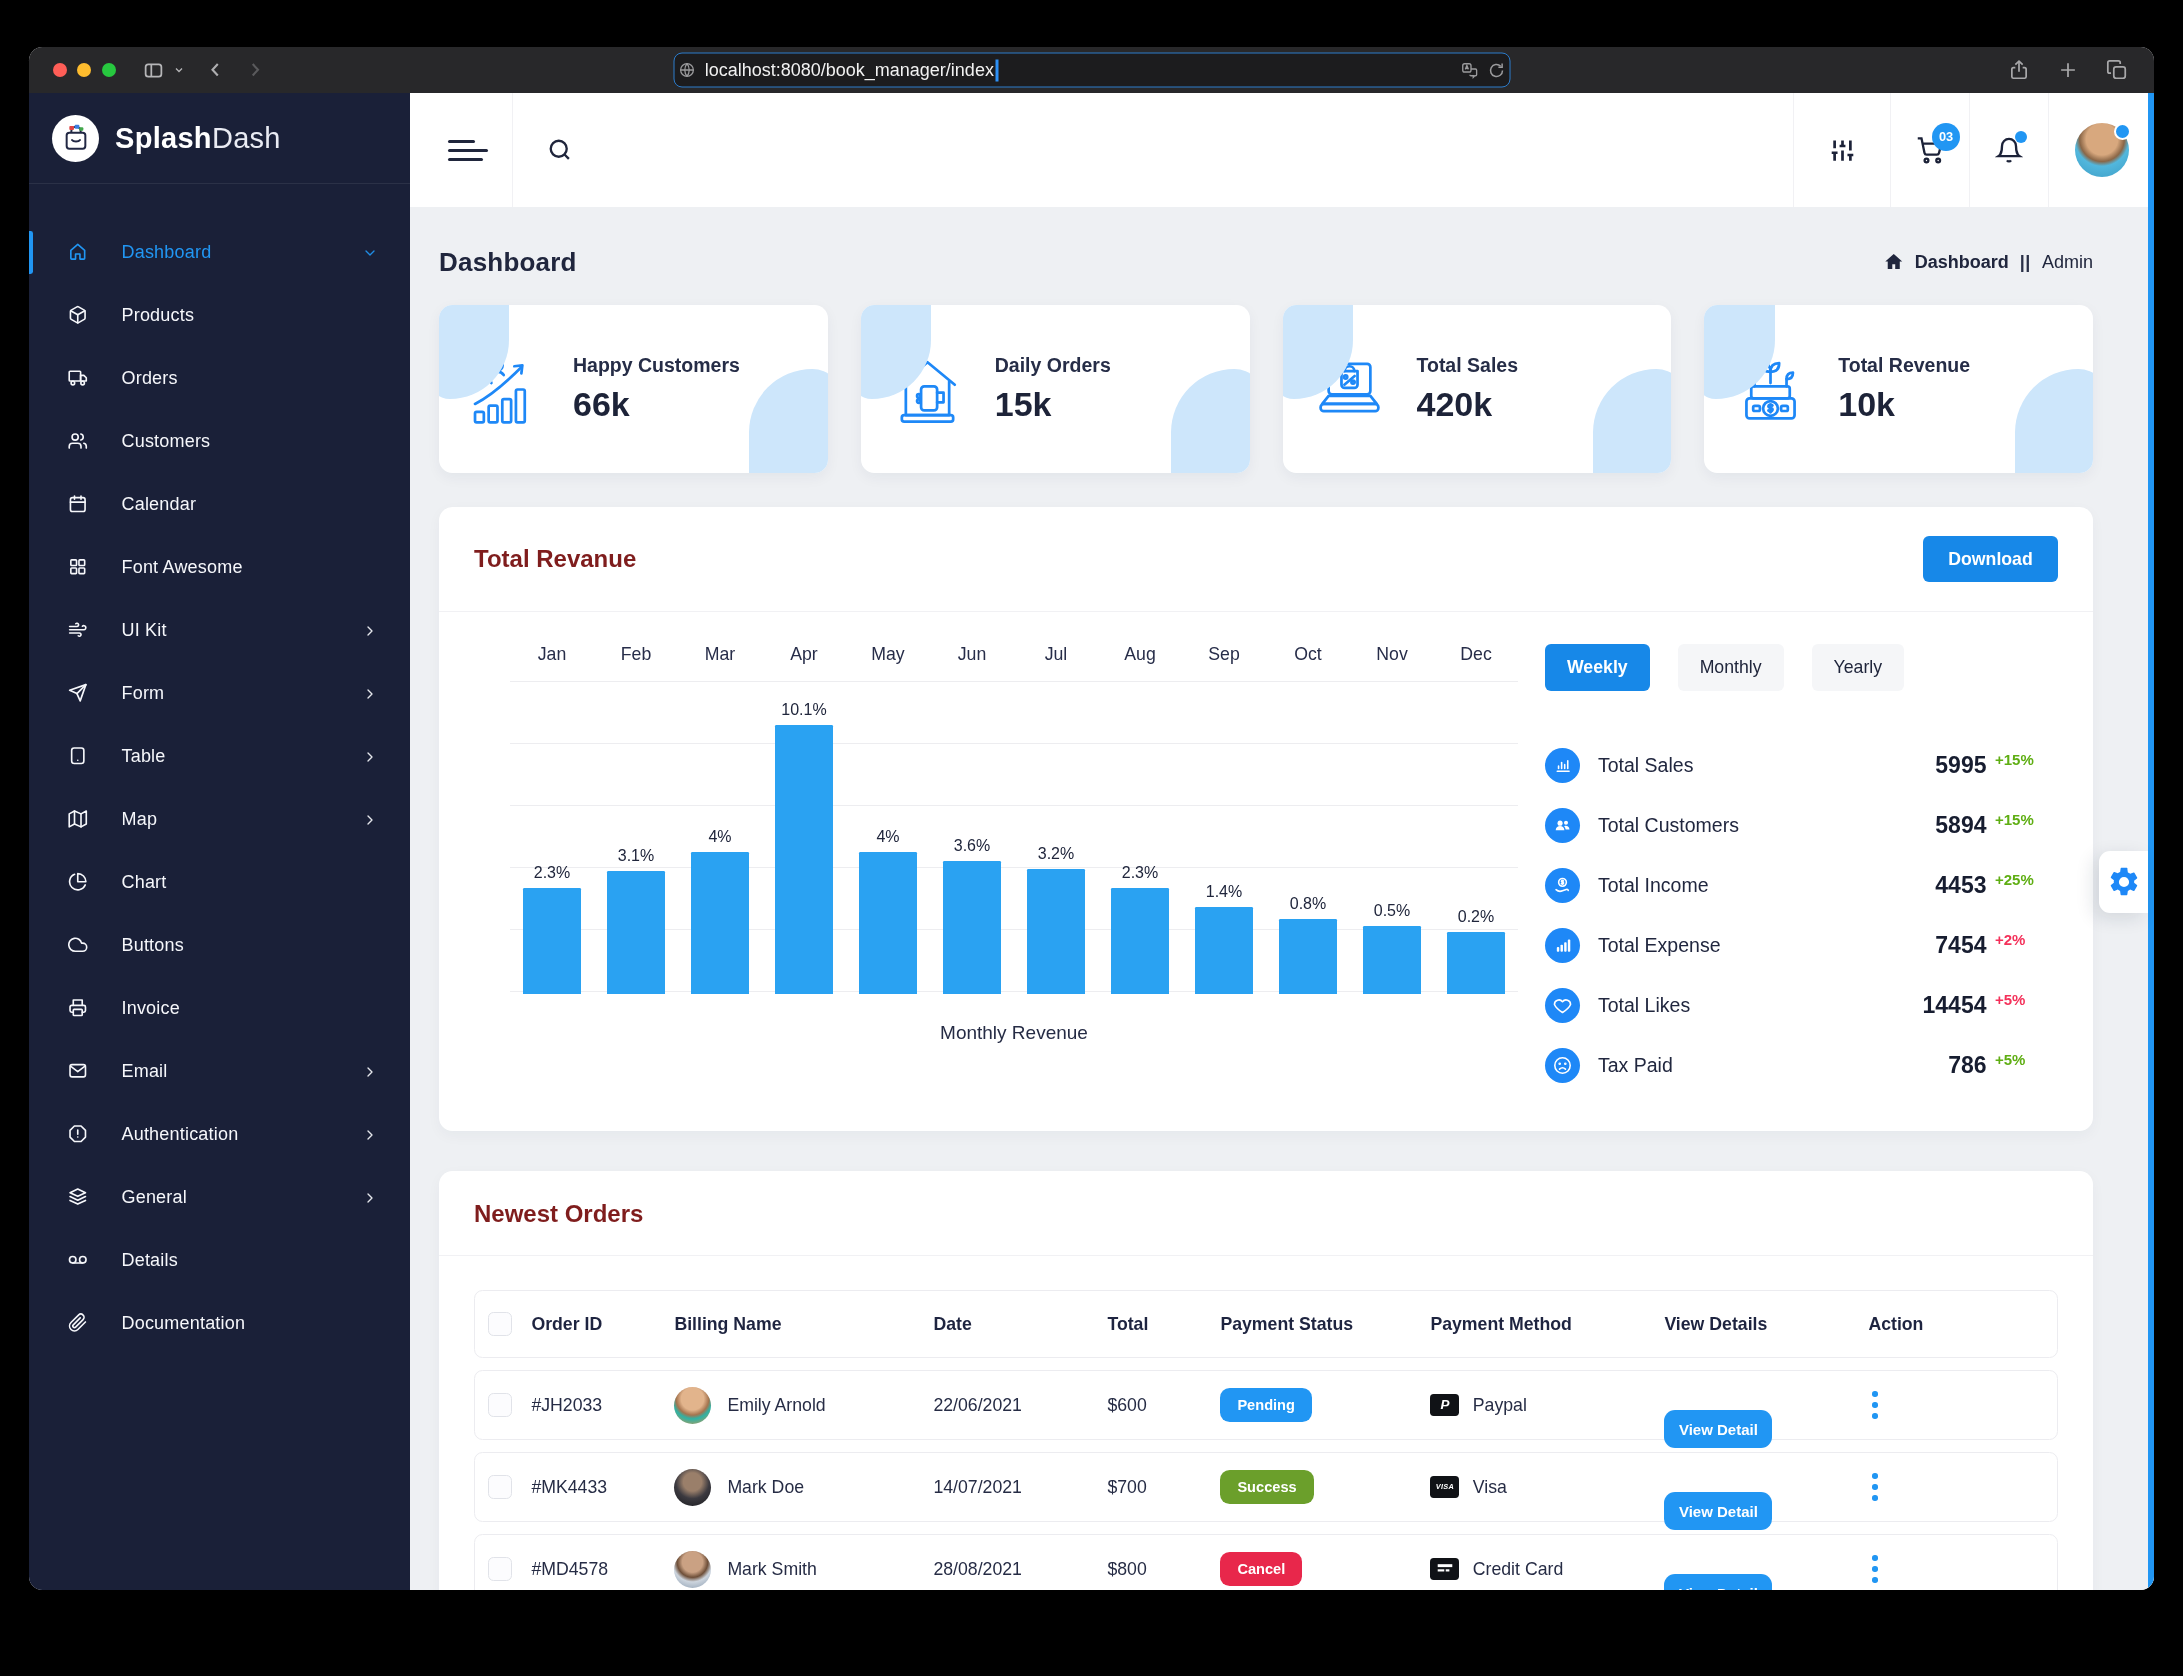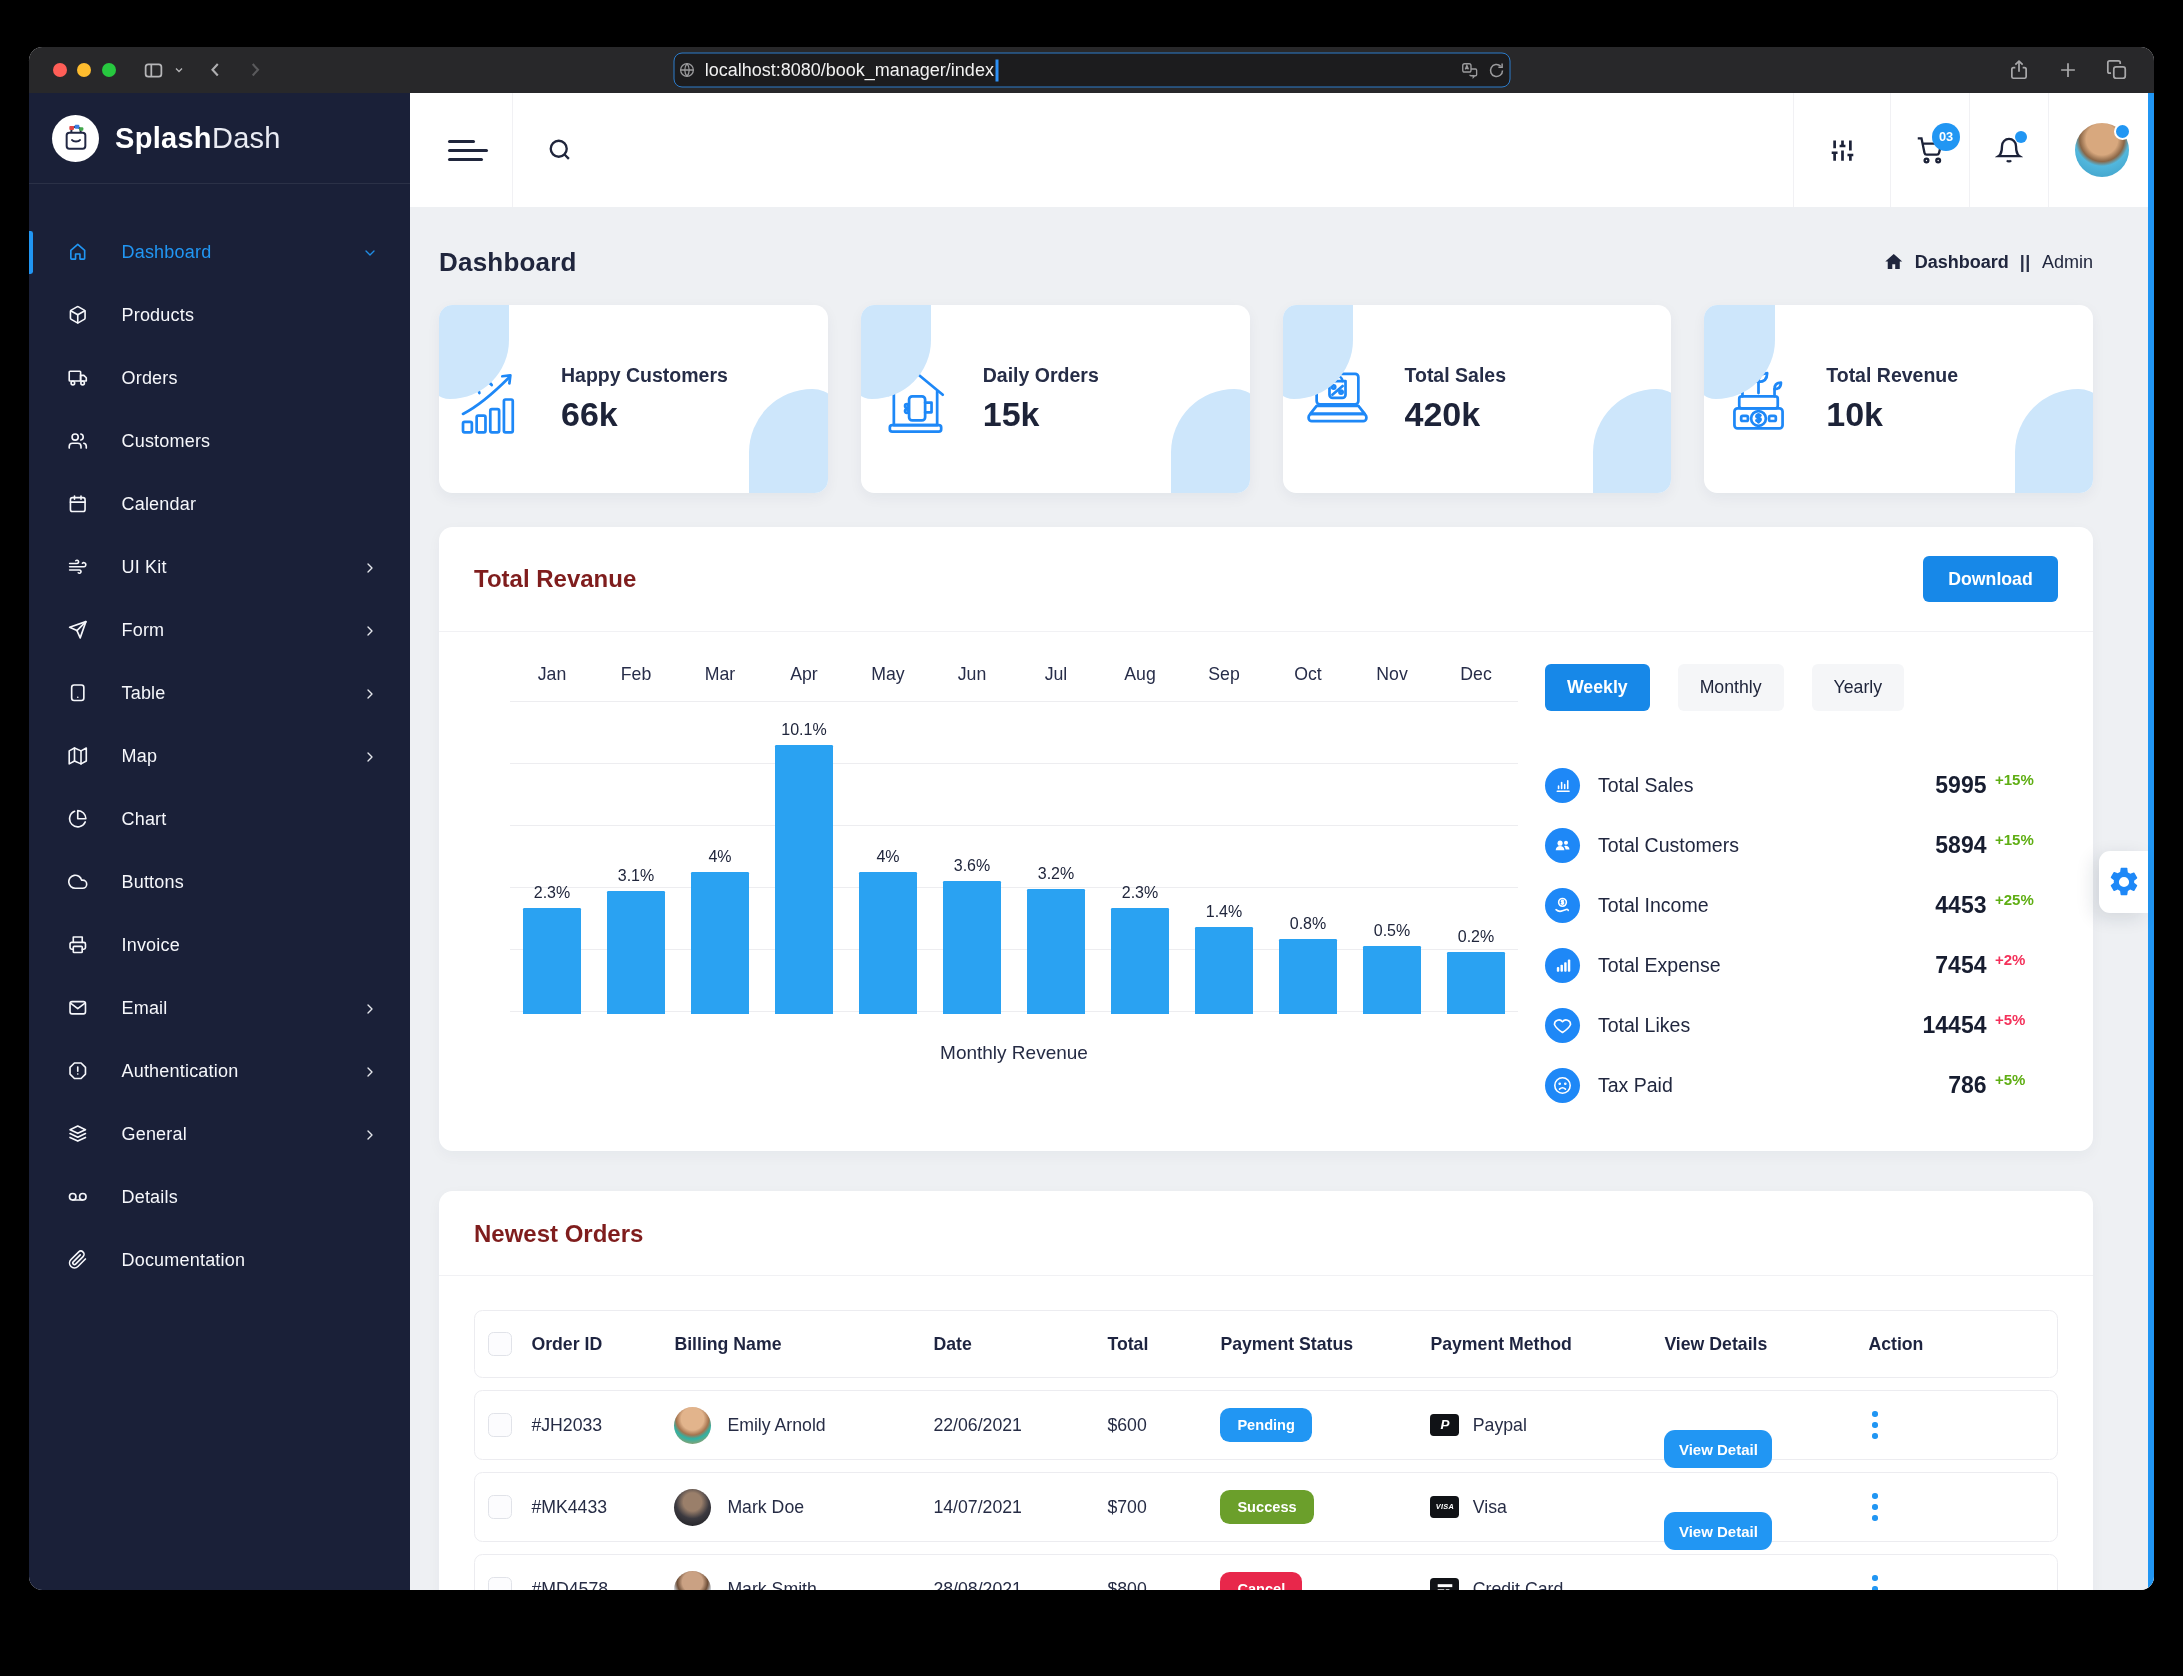--- a/index.html
+++ b/index.html
@@ -50,21 +50,21 @@
   .status-dot{position:absolute;top:0;right:-2.4px;width:13.4px;height:13.4px;border-radius:50%;background:#2196f3;border:2.4px solid #fff;}
   .content{position:absolute;top:114px;left:0;right:0;bottom:0;background:#eef0f3;padding:24px 61px 0 29px;box-sizing:border-box;overflow:hidden;}
   
   .page-head{height:62px;display:flex;align-items:center;justify-content:space-between;}
   .page-title{font-size:26px;font-weight:700;color:#20263d;letter-spacing:0.2px;}
   .breadcrumb{display:flex;align-items:center;gap:11px;font-size:18px;color:#20263d;}
   .bc-strong{font-weight:700;}
   .bc-sep{font-weight:700;color:#2a3047;letter-spacing:0.6px;}
   
   .stat-cards{display:flex;gap:33px;margin-top:12px;}
-  .stat-card{flex:1;height:188px;background:#fff;border-radius:13.4px;position:relative;overflow:hidden;display:flex;align-items:center;padding-left:16px;box-sizing:border-box;gap:29px;box-shadow:0 4.9px 13.4px rgba(25,40,70,.05);}
+  .stat-card{flex:1;height:168px;background:#fff;border-radius:13.4px;position:relative;overflow:hidden;display:flex;align-items:center;padding-left:28px;box-sizing:border-box;gap:29px;box-shadow:0 4.9px 13.4px rgba(25,40,70,.05);}
   .blob-tl{position:absolute;left:-9.7px;top:-22px;width:80px;height:116px;background:#cde6fb;border-radius:0 6px 79px 28px;}
   .blob-br{position:absolute;right:-14.6px;bottom:-45px;width:93px;height:149px;background:#cde6fb;border-radius:73px 34px 0 0;}
   .stat-icon svg{width:77px;height:77px;display:block;}
   .stat-txt{position:relative;}
   .stat-label{font-size:19.5px;font-weight:600;color:#262d47;}
   .stat-value{font-size:34px;font-weight:800;color:#1d2338;margin-top:8.5px;}
   
   .panel{background:#fff;border-radius:13.4px;box-shadow:0 4.9px 13.4px rgba(25,40,70,.04);}
   .revenue-card{margin-top:34px;height:624px;box-sizing:border-box;}
   .rev-head{display:flex;align-items:center;justify-content:space-between;padding:29px 35px;border-bottom:1.2px solid #f1f1f4;}
@@ -239,20 +239,29 @@
           <span class="side-label">Customers</span>
         </div>
         <div class="side-item">
           <span><svg width="19.5" height="19.5" viewBox="0 0 24 24" fill="none" stroke="currentColor" stroke-width="2" stroke-linecap="round" stroke-linejoin="round">
               <rect x="3" y="4.5" width="18" height="17" rx="2.5"></rect>
               <line x1="16" y1="2.5" x2="16" y2="6.5"></line>
               <line x1="8" y1="2.5" x2="8" y2="6.5"></line>
               <line x1="3" y1="10" x2="21" y2="10"></line>
             </svg></span>
           <span class="side-label">Calendar</span>
+        </div>
+        <div class="side-item">
+          <span><svg width="19.5" height="19.5" viewBox="0 0 24 24" fill="none" stroke="currentColor" stroke-width="2" stroke-linecap="round" stroke-linejoin="round">
+              <rect x="3.5" y="3.5" width="7" height="7" rx="1"></rect>
+              <rect x="13.5" y="3.5" width="7" height="7" rx="1"></rect>
+              <rect x="13.5" y="13.5" width="7" height="7" rx="1"></rect>
+              <rect x="3.5" y="13.5" width="7" height="7" rx="1"></rect>
+            </svg></span>
+          <span class="side-label">Font Awesome</span>
         </div>
         <div class="side-item">
           <span><svg width="19.5" height="19.5" viewBox="0 0 24 24" fill="none" stroke="currentColor" stroke-width="2" stroke-linecap="round" stroke-linejoin="round">
               <path d="M9.6 4.6A2 2 0 1 1 11 8H2"></path>
               <path d="M12.6 19.4A2 2 0 1 0 14 16H2"></path>
               <path d="M17.7 7.7A2.5 2.5 0 1 1 19.5 12H2"></path>
             </svg></span>
           <span class="side-label">UI Kit</span>
           <span class="side-chev">
             <svg width="16" height="16" viewBox="0 0 24 24" fill="none" stroke="currentColor" stroke-width="2" stroke-linecap="round" stroke-linejoin="round">

